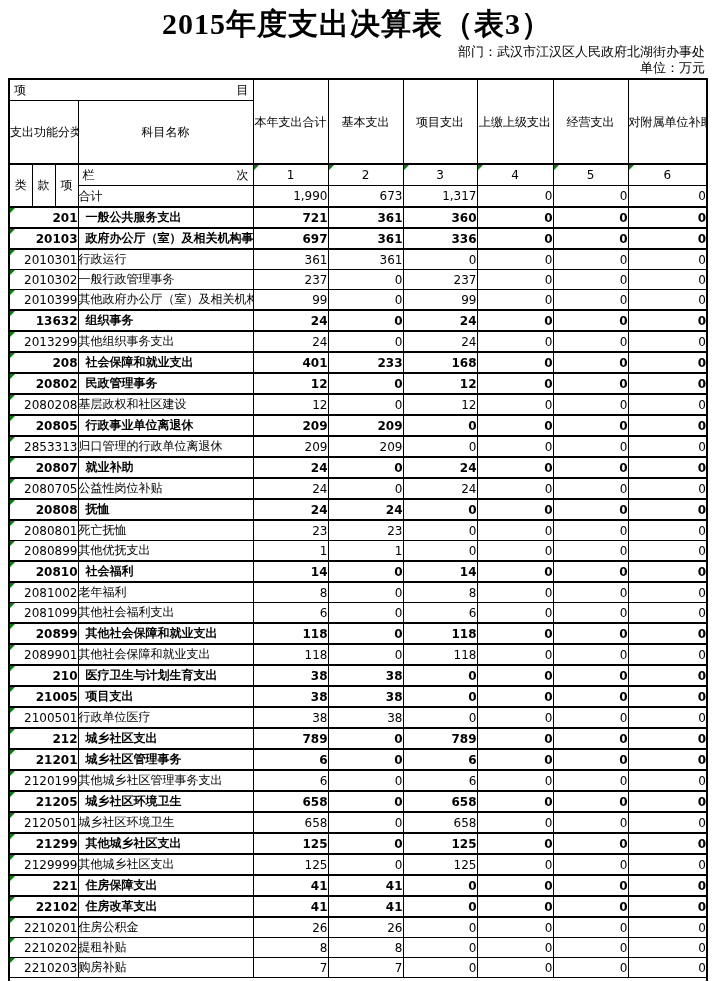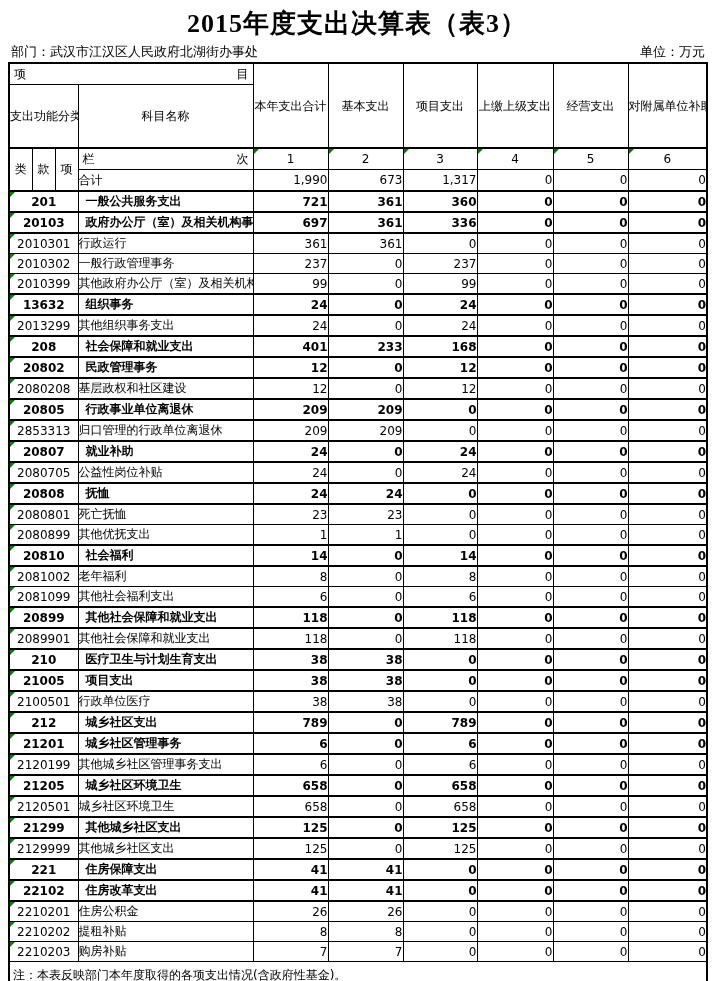--- a/index.html
+++ b/index.html
@@ -3,26 +3,26 @@
 <meta charset="utf-8">
 <title>2015年度支出决算表（表3）</title>
 <style>
   html,body { margin:0; padding:0; background:#ffffff; }
   .page {
     position:relative; width:714px; height:981px; background:#fff;
     font-family:"DejaVu Sans", sans-serif; color:#000; overflow:hidden;
   }
   .title {
     text-align:center; font-family:"Liberation Serif","DejaVu Serif",serif;
-    font-weight:bold; font-size:26px; line-height:38px; padding-top:5px;
+    font-weight:bold; font-size:30px; line-height:38px; padding-top:5px;
     letter-spacing:1px;
   }
   .meta-row {
     display:flex; justify-content:space-between; align-items:flex-end;
-    padding:1px 9px 2px 11px; font-size:13px; line-height:16px;
+    padding:1px 9px 2px 11px; font-size:13px; line-height:16px;flex-direction:column;
   }
   table.decision {
     width:698px; margin-left:8px; border-collapse:collapse; table-layout:fixed;
     border:2px solid #000;
   }
   table.decision th, table.decision td {
     border:1px solid #000; font-size:12px; font-weight:normal;
     padding:0; overflow:hidden; white-space:nowrap; vertical-align:middle;
   }
   
@@ -38,21 +38,21 @@
   th.sub { text-align:center; }
   
   .tri { position:relative; }
   .tri-icon {
     position:absolute; top:0; left:0; width:0; height:0;
     border-top:5px solid var(--tri,#008000); border-right:5px solid transparent;
   }
   td.colnum { text-align:center; height:20px; }
   td.total-label { height:20px; }
   td.val { text-align:right; padding-right:3px; }
-  td.code { text-align:center; padding-left:3px; height:19px; }
+  td.code { text-align:right; padding-left:3px; height:19px; }
   td.name { text-align:left; padding-left:16px; }
   tr.bold td { font-weight:bold; border-top:2px solid #000; border-bottom:2px solid #000; }
   tr.bold td.name { padding-left:7px; }
   tr.lanci-row th, tr.lanci-row td { border-top:2px solid #000; }
   tr.note-row td, tr.note-row2 td {
     text-align:left; padding-left:3px; font-weight:normal;
   }
   tr.note-row td { height:26px; }
 </style>
 </head>

